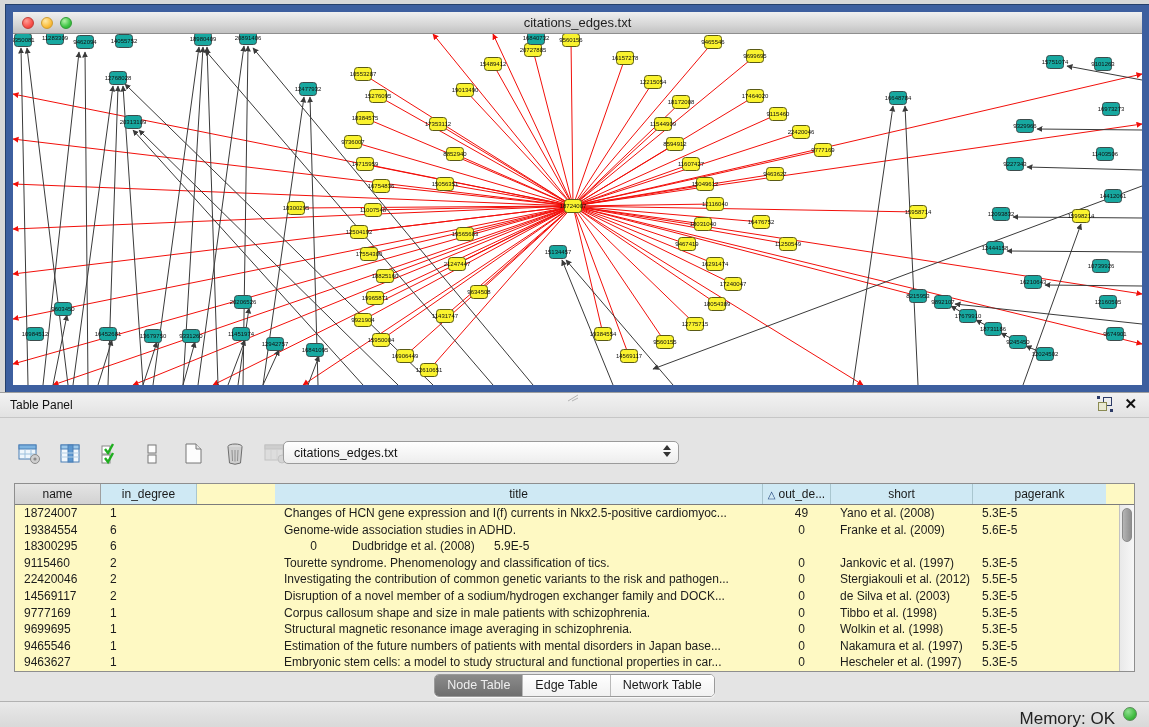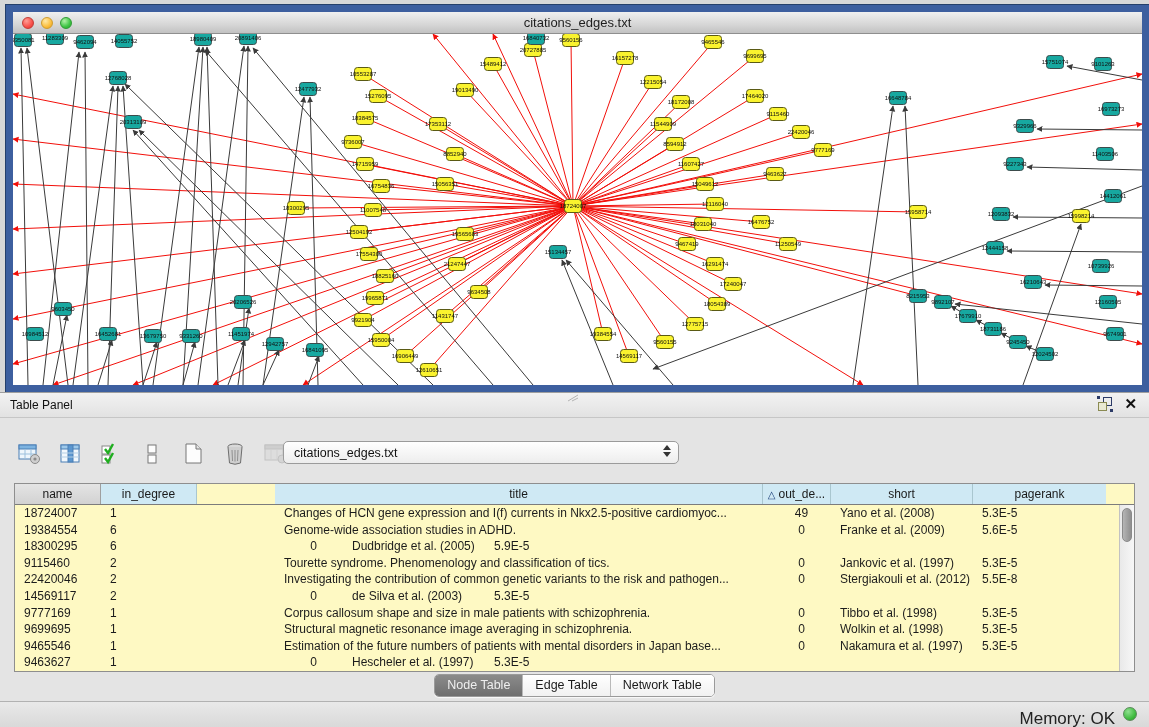--- a/index.html
+++ b/index.html
@@ -724,45 +724,46 @@
           <div class="td c3">Genome-wide association studies in ADHD.</div>
           <div class="td c4">0</div>
           <div class="td c5">Franke et al. (2009)</div>
           <div class="td c6">5.6E-5</div>
         </div>
         <div class="tr">
           <div class="td c0">18300295</div>
           <div class="td c1">6</div>
           <div class="td c2">2008</div>
           <div class="td c4">0</div>
-          <div class="td c5">Dudbridge et al. (2005)</div>
+          <div class="td c5">Dudbridge et al. (2008)</div>
           <div class="td c6">5.9E-5</div>
         </div>
         <div class="tr">
           <div class="td c0">9115460</div>
           <div class="td c1">2</div>
           <div class="td c2">1997</div>
           <div class="td c3">Tourette syndrome. Phenomenology and classification of tics.</div>
           <div class="td c4">0</div>
           <div class="td c5">Jankovic et al. (1997)</div>
           <div class="td c6">5.3E-5</div>
         </div>
         <div class="tr">
           <div class="td c0">22420046</div>
           <div class="td c1">2</div>
           <div class="td c2">2012</div>
           <div class="td c3">Investigating the contribution of common genetic variants to the risk and pathogen...</div>
           <div class="td c4">0</div>
           <div class="td c5">Stergiakouli et al. (2012)</div>
-          <div class="td c6">5.5E-8</div>
+          <div class="td c6">5.5E-5</div>
         </div>
         <div class="tr">
           <div class="td c0">14569117</div>
           <div class="td c1">2</div>
           <div class="td c2">2003</div>
+          <div class="td c3">Disruption of a novel member of a sodium/hydrogen exchanger family and DOCK...</div>
           <div class="td c4">0</div>
           <div class="td c5">de Silva et al. (2003)</div>
           <div class="td c6">5.3E-5</div>
         </div>
         <div class="tr">
           <div class="td c0">9777169</div>
           <div class="td c1">1</div>
           <div class="td c2">1998</div>
           <div class="td c3">Corpus callosum shape and size in male patients with schizophrenia.</div>
           <div class="td c4">0</div>
@@ -784,20 +785,21 @@
           <div class="td c2">1997</div>
           <div class="td c3">Estimation of the future numbers of patients with mental disorders in Japan base...</div>
           <div class="td c4">0</div>
           <div class="td c5">Nakamura et al. (1997)</div>
           <div class="td c6">5.3E-5</div>
         </div>
         <div class="tr">
           <div class="td c0">9463627</div>
           <div class="td c1">1</div>
           <div class="td c2">1997</div>
+          <div class="td c3">Embryonic stem cells: a model to study structural and functional properties in car...</div>
           <div class="td c4">0</div>
           <div class="td c5">Hescheler et al. (1997)</div>
           <div class="td c6">5.3E-5</div>
         </div>
       </div>
     <div class="vscroll">
       <div class="vthumb"></div>
     </div>
   </div>
 

